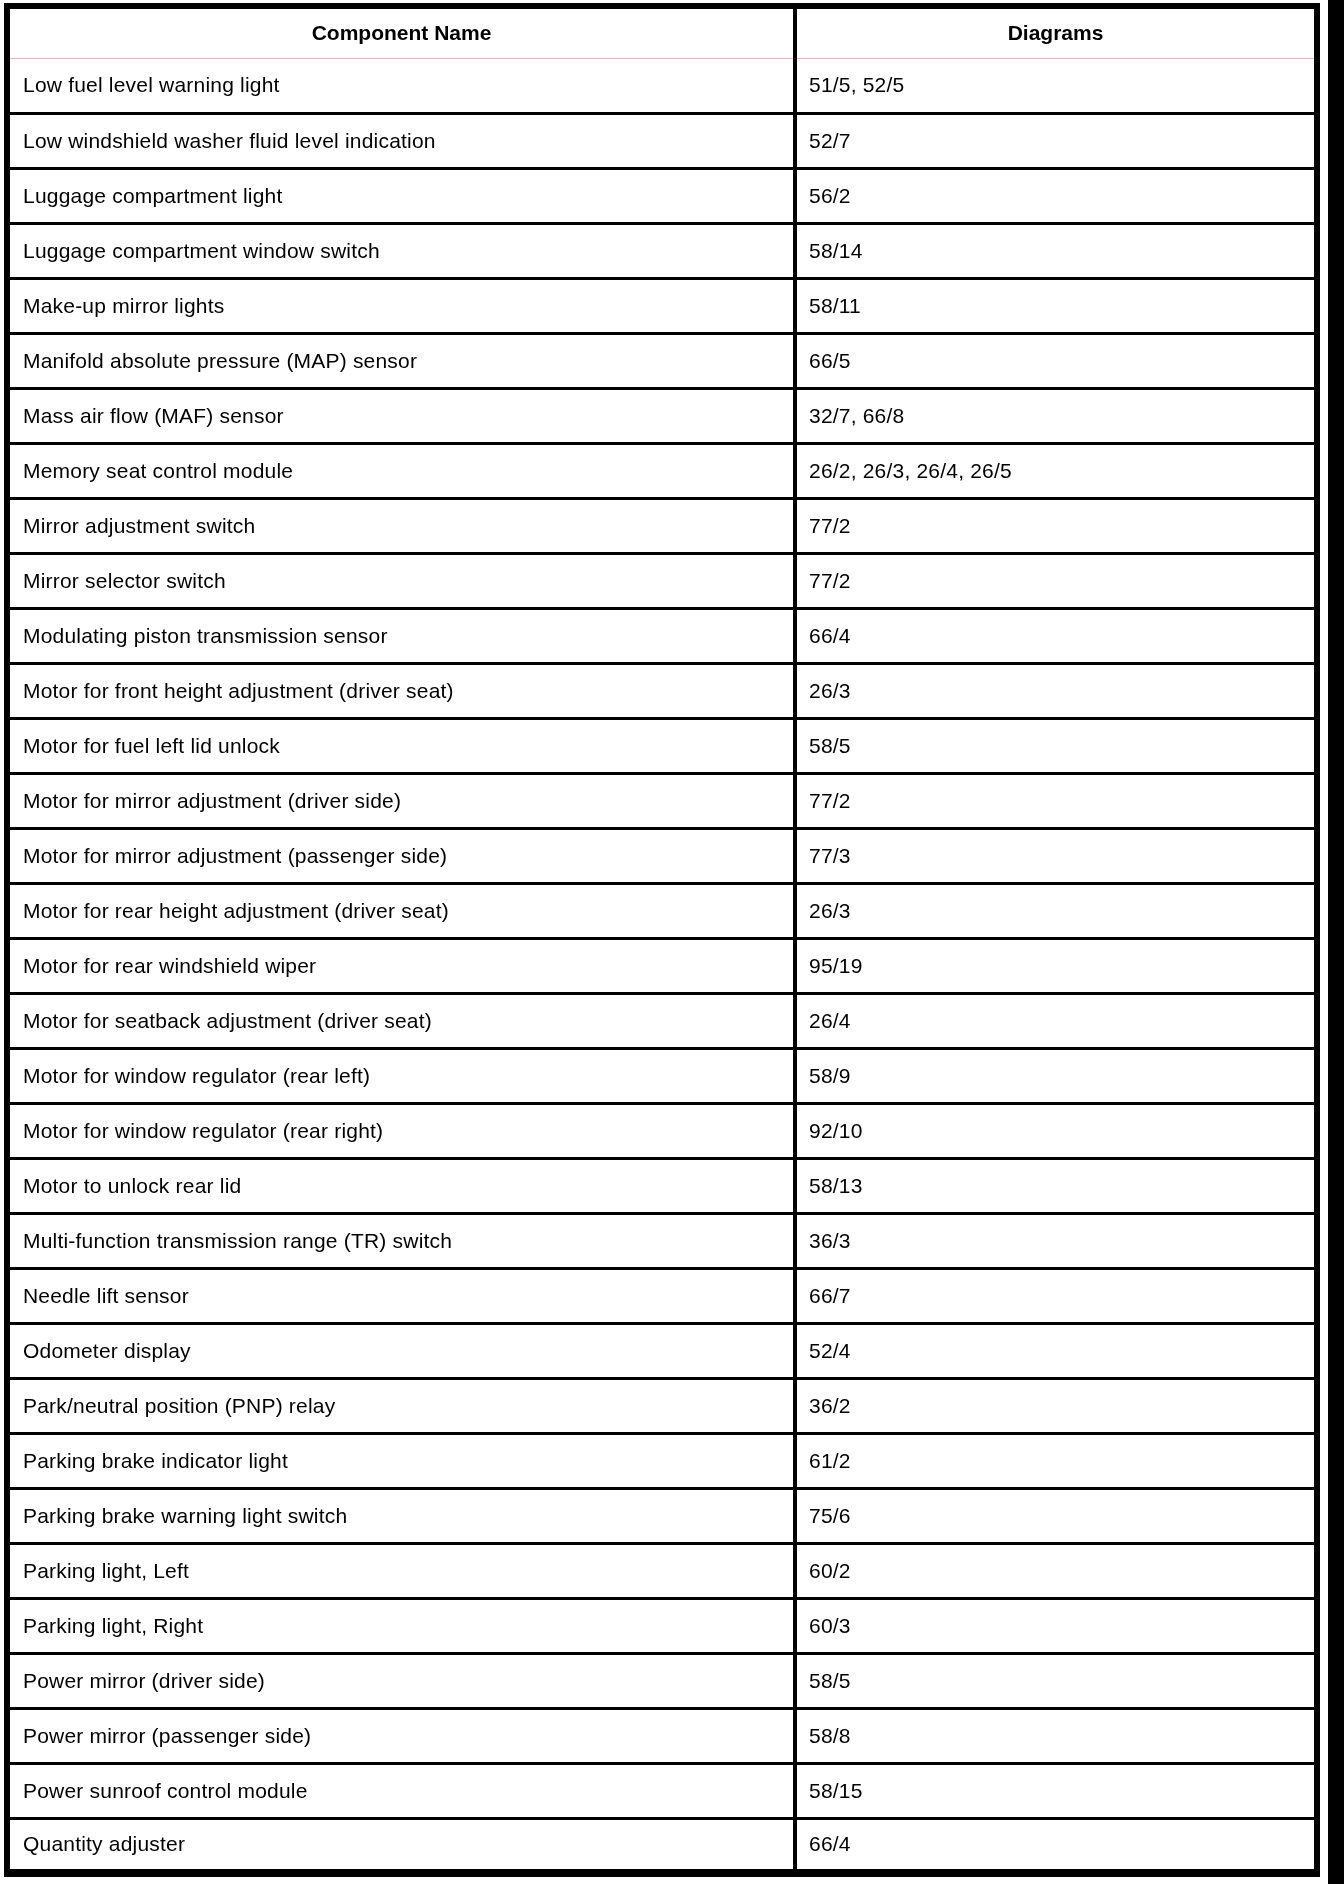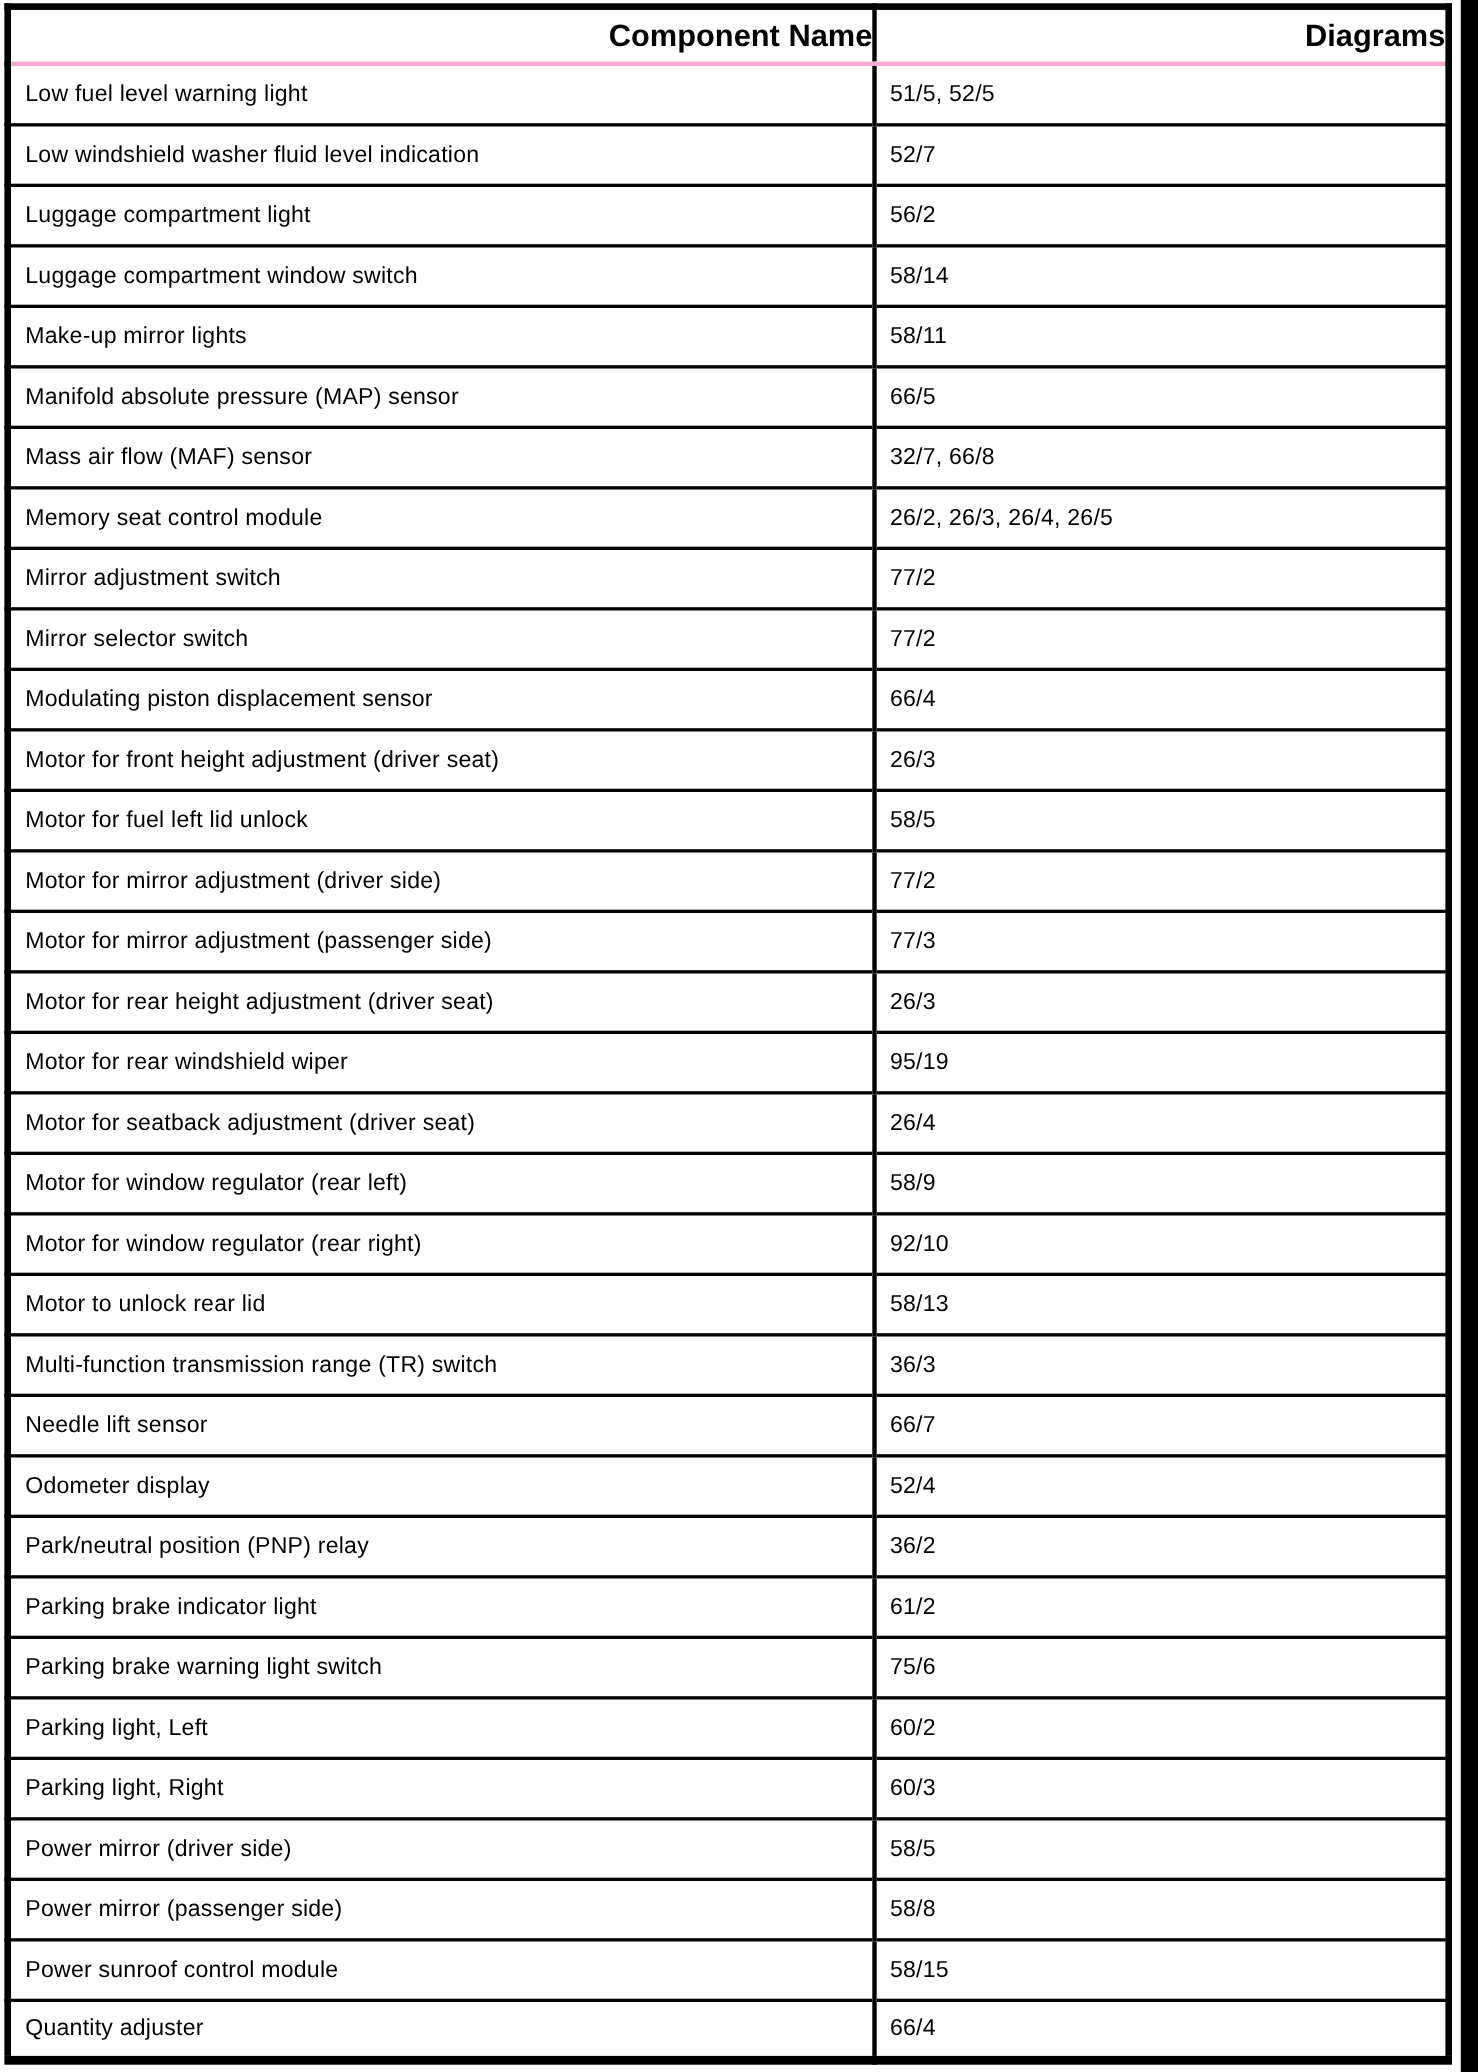--- a/index.html
+++ b/index.html
@@ -37,25 +37,25 @@
     height: 1874px;
     border-collapse: collapse;
     table-layout: fixed;
     border: 6px solid #000000;
     border-bottom-width: 8px;
     background: #ffffff;
   }
   col.c1 { width: 788px; }
   thead tr { height: 52px; }
   thead th {
-    font-size: 28px;
+    font-size: 21px;
     font-weight: bold;
-    text-align: right;
+    text-align: center;
     vertical-align: middle;
-    border-bottom: 4px solid #f9a8d4;
+    border-bottom: 1px solid #f9a8d4;
     padding: 0;
   }
   tbody tr { height: 53px; }
   tbody td {
     font-size: 21px;
     font-weight: normal;
     vertical-align: middle;
     border-bottom: 3px solid #000000;
     padding: 0 8px 0 13px;
     letter-spacing: 0.2px;
@@ -130,21 +130,21 @@
     <td class="comp">Mirror adjustment switch</td>
     <td class="diag">77/2</td>
   </tr>
 
   <tr>
     <td class="comp">Mirror selector switch</td>
     <td class="diag">77/2</td>
   </tr>
 
   <tr>
-    <td class="comp">Modulating piston displacement sensor</td>
+    <td class="comp">Modulating piston transmission sensor</td>
     <td class="diag">66/4</td>
   </tr>
 
   <tr>
     <td class="comp">Motor for front height adjustment (driver seat)</td>
     <td class="diag">26/3</td>
   </tr>
 
   <tr>
     <td class="comp">Motor for fuel left lid unlock</td>

